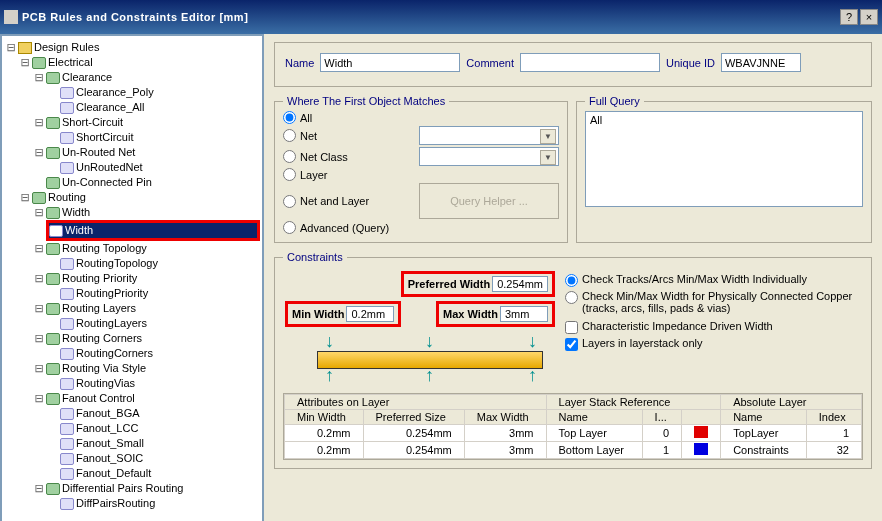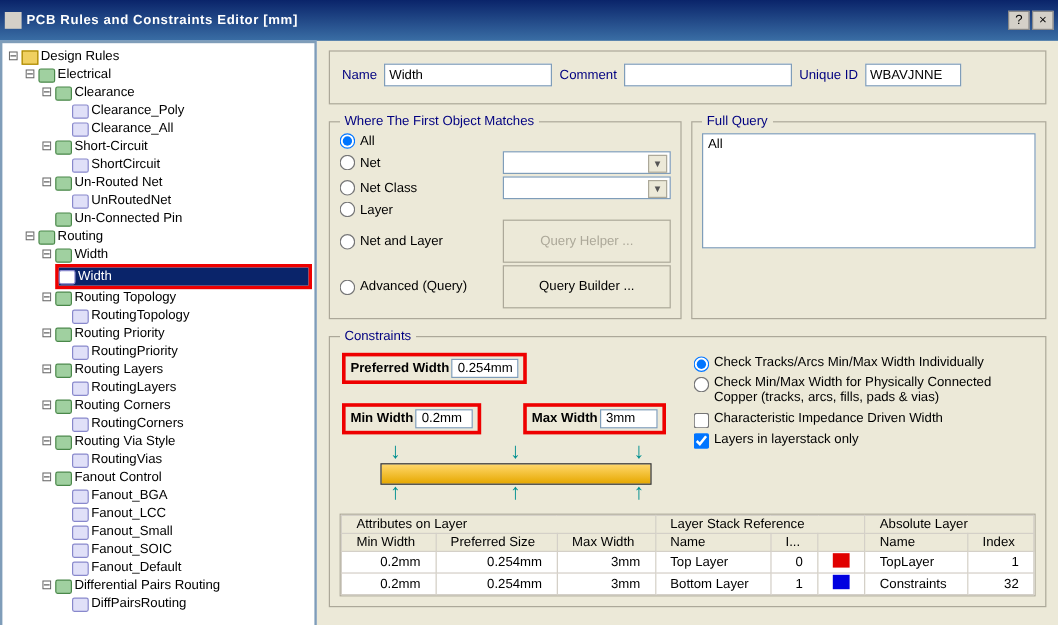--- a/index.html
+++ b/index.html
@@ -36,21 +36,21 @@
 .fullq .box { border: 1px solid #7f9db9; background: #fff; height: 96px; padding: 2px 4px; }
 .constraints { margin-top: 4px; }
 .cgrid { display: flex; }
 .diagram { width: 274px; padding: 4px 2px 4px 2px; }
 .hl { border: 3px solid #e00; display: inline-flex; align-items: center; padding: 2px 4px; font-weight: bold; }
 .hl .val { border: 1px solid #7f9db9; background: #fff; padding: 1px 4px; min-width: 48px; font-weight: normal; margin-left: 2px; }
 .track { height: 52px; position: relative; margin-top: 6px; }
 .bar { position: absolute; left: 32px; right: 12px; top: 18px; height: 18px; background: linear-gradient(#ffd76a,#e6a800); border: 1px solid #333; }
 .arrow { color: #009090; font-size: 18px; position: absolute; }
 .checks { flex: 1; padding: 6px 4px 4px 8px; }
-.checks label { display: flex; align-items: flex-start; gap: 4px; margin-bottom: 3px; margin-left: 13px; }
+.checks label { display: flex; align-items: flex-start; gap: 4px; margin-bottom: 3px; }
 .checks input { margin: 1px 0 0 0; }
 .tblwrap { display: flex; border: 1px solid #aca899; margin-top: 4px; }
 .tbl { border-collapse: collapse; }
 .tbl th, .tbl td { border: 1px solid #d4d0c8; padding: 1px 12px; background: #fff; font-weight: normal; text-align: left; }
 .tbl th { background: #ece9d8; }
 .tbl .num { text-align: right; }
 .sw { width: 14px; height: 12px; display: inline-block; }
 .grp { background: #ece9d8; border: 1px solid #aca899; padding: 1px 4px; font-weight: normal; }
 </style>
 </head>
@@ -246,34 +246,33 @@
             <span></span>
           <label>
               <input type="radio" style="">
               <span>Net and Layer</span>
             </label>
           <button class="btn dis">Query Helper ...</button>
           <label>
               <input type="radio" style="">
               <span>Advanced (Query)</span>
             </label>
-          <button class="btn">Query Builder ...</button>
         </div>
       </fieldset>
       <fieldset class="fullq">
         <legend>Full Query</legend>
         <div class="box">All</div>
       </fieldset>
     </div>
 
     <fieldset class="constraints">
       <legend>Constraints</legend>
       <div class="cgrid">
         <div class="diagram">
-          <div style="text-align:left;margin-bottom:16px">
+          <div style="text-align:right;margin-bottom:4px">
             <span class="hl">
                 <span>Preferred Width</span>
                 <span class="val">0.254mm</span>
               </span>
           </div>
           <div style="display:flex;justify-content:space-between">
             <span class="hl">
                 <span>Min Width</span>
                 <span class="val">0.2mm</span>
               </span>

